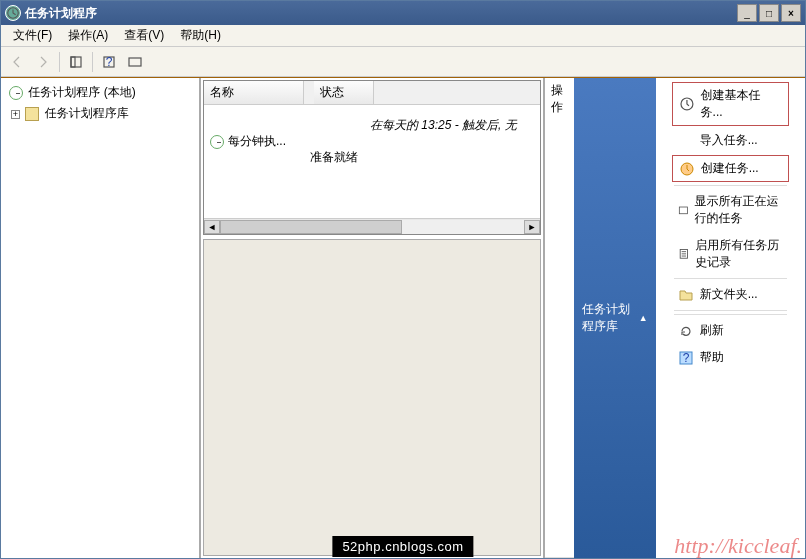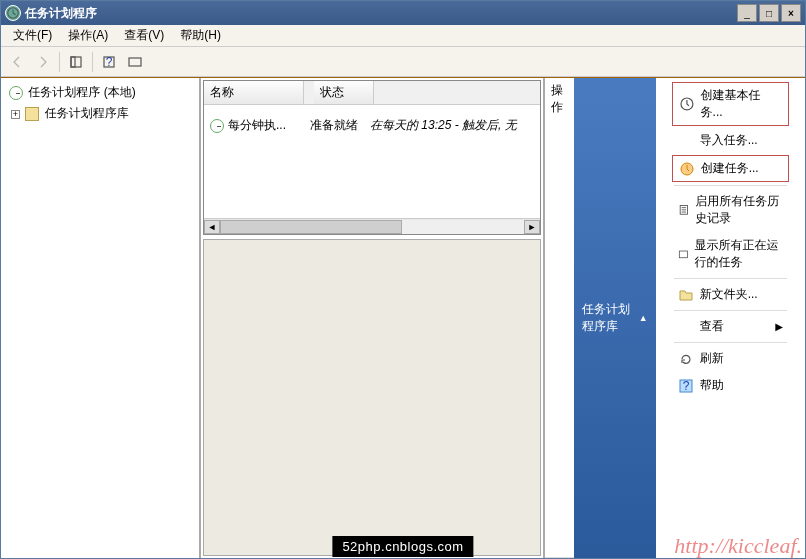--- a/index.html
+++ b/index.html
@@ -35,21 +35,21 @@
 .center-pane { flex: 1; display: flex; flex-direction: column; border-right: 2px solid #aaa; min-width: 0; }
 .task-list-wrap { height: 155px; border: 1px solid #888; margin: 2px; background: #fff; display: flex; flex-direction: column; overflow: hidden; }
 .col-headers { display: flex; background: #f0f0f0; border-bottom: 1px solid #ccc; }
 .col-h { padding: 3px 6px; border-right: 1px solid #ccc; background: linear-gradient(#fdfdfd, #e9e9e9); }
 .col-h.name { width: 100px; }
 .col-h.status { width: 60px; margin-left: 10px; }
 .col-h.trigger { flex: 1; }
 .task-row { display: flex; padding: 11px 0; }
 .task-cell { padding: 1px 6px; white-space: nowrap; overflow: hidden; }
 .task-cell.name { width: 100px; display: flex; align-items: center; gap: 2px; }
-.task-cell.status { width: 60px; }
+.task-cell.status { width: 60px; margin-top: 32px; }
 .task-cell.trigger { flex: 1; font-style: italic; }
 .hscroll { height: 16px; background: #e8e8e8; border-top: 1px solid #ccc; display: flex; align-items: center; margin-top: auto; }
 .hscroll .arrow { width: 16px; height: 14px; background: #ddd; border: 1px solid #aaa; text-align: center; line-height: 12px; font-size: 9px; cursor: default;}
 .hscroll .track { flex: 1; height: 14px; background: #efefef; position: relative; }
 .hscroll .thumb { position: absolute; left: 0; width: 60%; height: 100%; background: #cfcfcf; border: 1px solid #aaa; }
 .detail-pane { flex: 1; background: #edeae1; margin: 2px; border: 1px solid #aaa; }
 
 .actions-pane { width: 260px; background: #fff; display: flex; flex-direction: row; }
 .actions-title { padding: 4px 6px; font-weight: normal; background: #fff; border-bottom: 1px solid #ddd; }
 .actions-subheader { background: linear-gradient(#4a7ac0, #2a5a9a); color: #fff; padding: 3px 8px; display: flex; justify-content: space-between; align-items: center; }
@@ -189,49 +189,44 @@
                 <circle cx="8" cy="8" r="6" fill="#fc8" stroke="#c80"></circle>
                 <path stroke="#c80" d="M8 4v4l2 2" fill="none"></path>
               </svg>
             </span>
           <span>创建任务...</span>
         </div>
         <div class="action-sep"></div>
         <div class="action-item">
           <span class="action-ico">
               <svg viewBox="0 0 16 16">
+                <rect x="2" y="3" width="12" height="10" class="st" fill="#eef"></rect>
+              </svg>
+            </span>
+          <span>显示所有正在运行的任务</span>
+        </div>
+        <div class="action-item">
+          <span class="action-ico">
+              <svg viewBox="0 0 16 16">
                 <rect x="3" y="2" width="10" height="12" class="st" fill="#fff"></rect>
                 <path class="st" d="M5 5h6M5 8h6M5 11h6"></path>
               </svg>
             </span>
           <span>启用所有任务历史记录</span>
         </div>
-        <div class="action-item">
-          <span class="action-ico">
-              <svg viewBox="0 0 16 16">
-                <rect x="2" y="3" width="12" height="10" class="st" fill="#eef"></rect>
-              </svg>
-            </span>
-          <span>显示所有正在运行的任务</span>
-        </div>
         <div class="action-sep"></div>
         <div class="action-item">
           <span class="action-ico">
               <svg viewBox="0 0 16 16">
                 <path d="M2 4h5l1 2h6v7H2z" fill="#f4e29c" stroke="#b8a050"></path>
               </svg>
             </span>
           <span>新文件夹...</span>
         </div>
         <div class="action-sep"></div>
-        <div class="action-item">
-          <span class="action-ico"></span>
-          <span>查看</span>
-          <span class="arrow-r">▶</span>
-        </div>
         <div class="action-sep"></div>
         <div class="action-item">
           <span class="action-ico">
               <svg viewBox="0 0 16 16">
                 <path d="M4 8a4 4 0 1 1 1 3" class="st" stroke="#2a2"></path>
                 <path d="M4 12v-3h3" class="st" stroke="#2a2"></path>
               </svg>
             </span>
           <span>刷新</span>
         </div>

